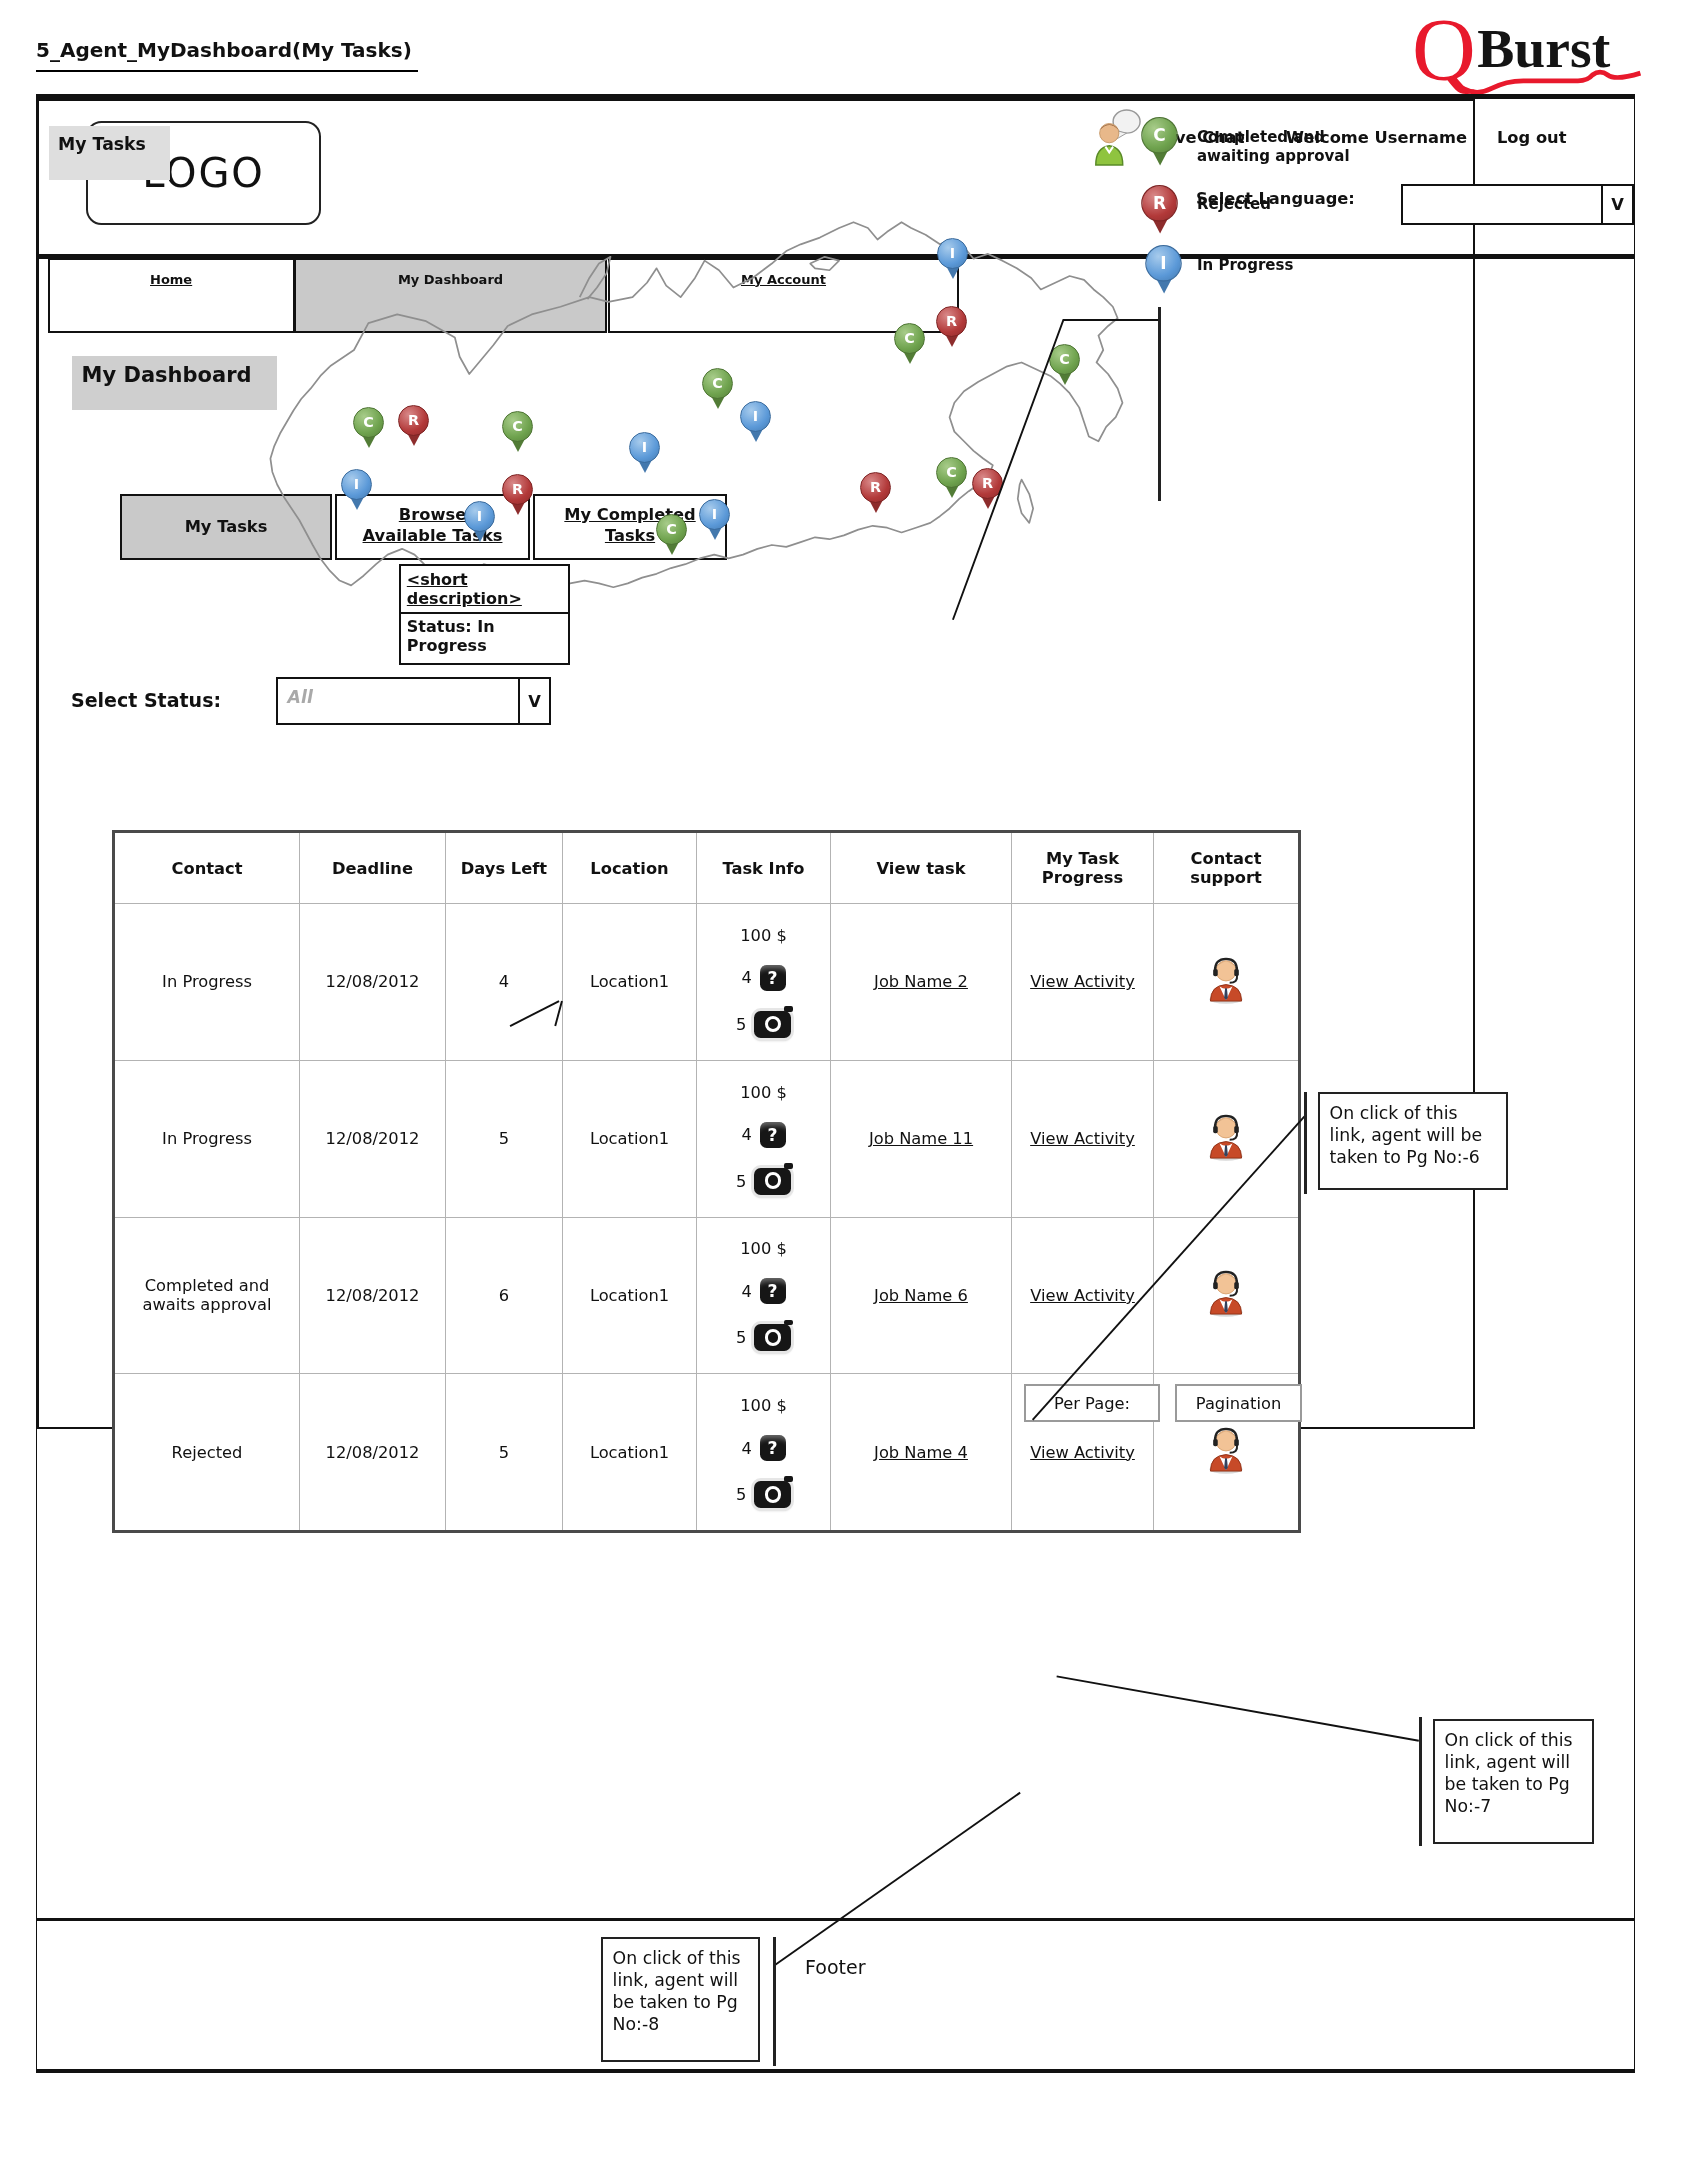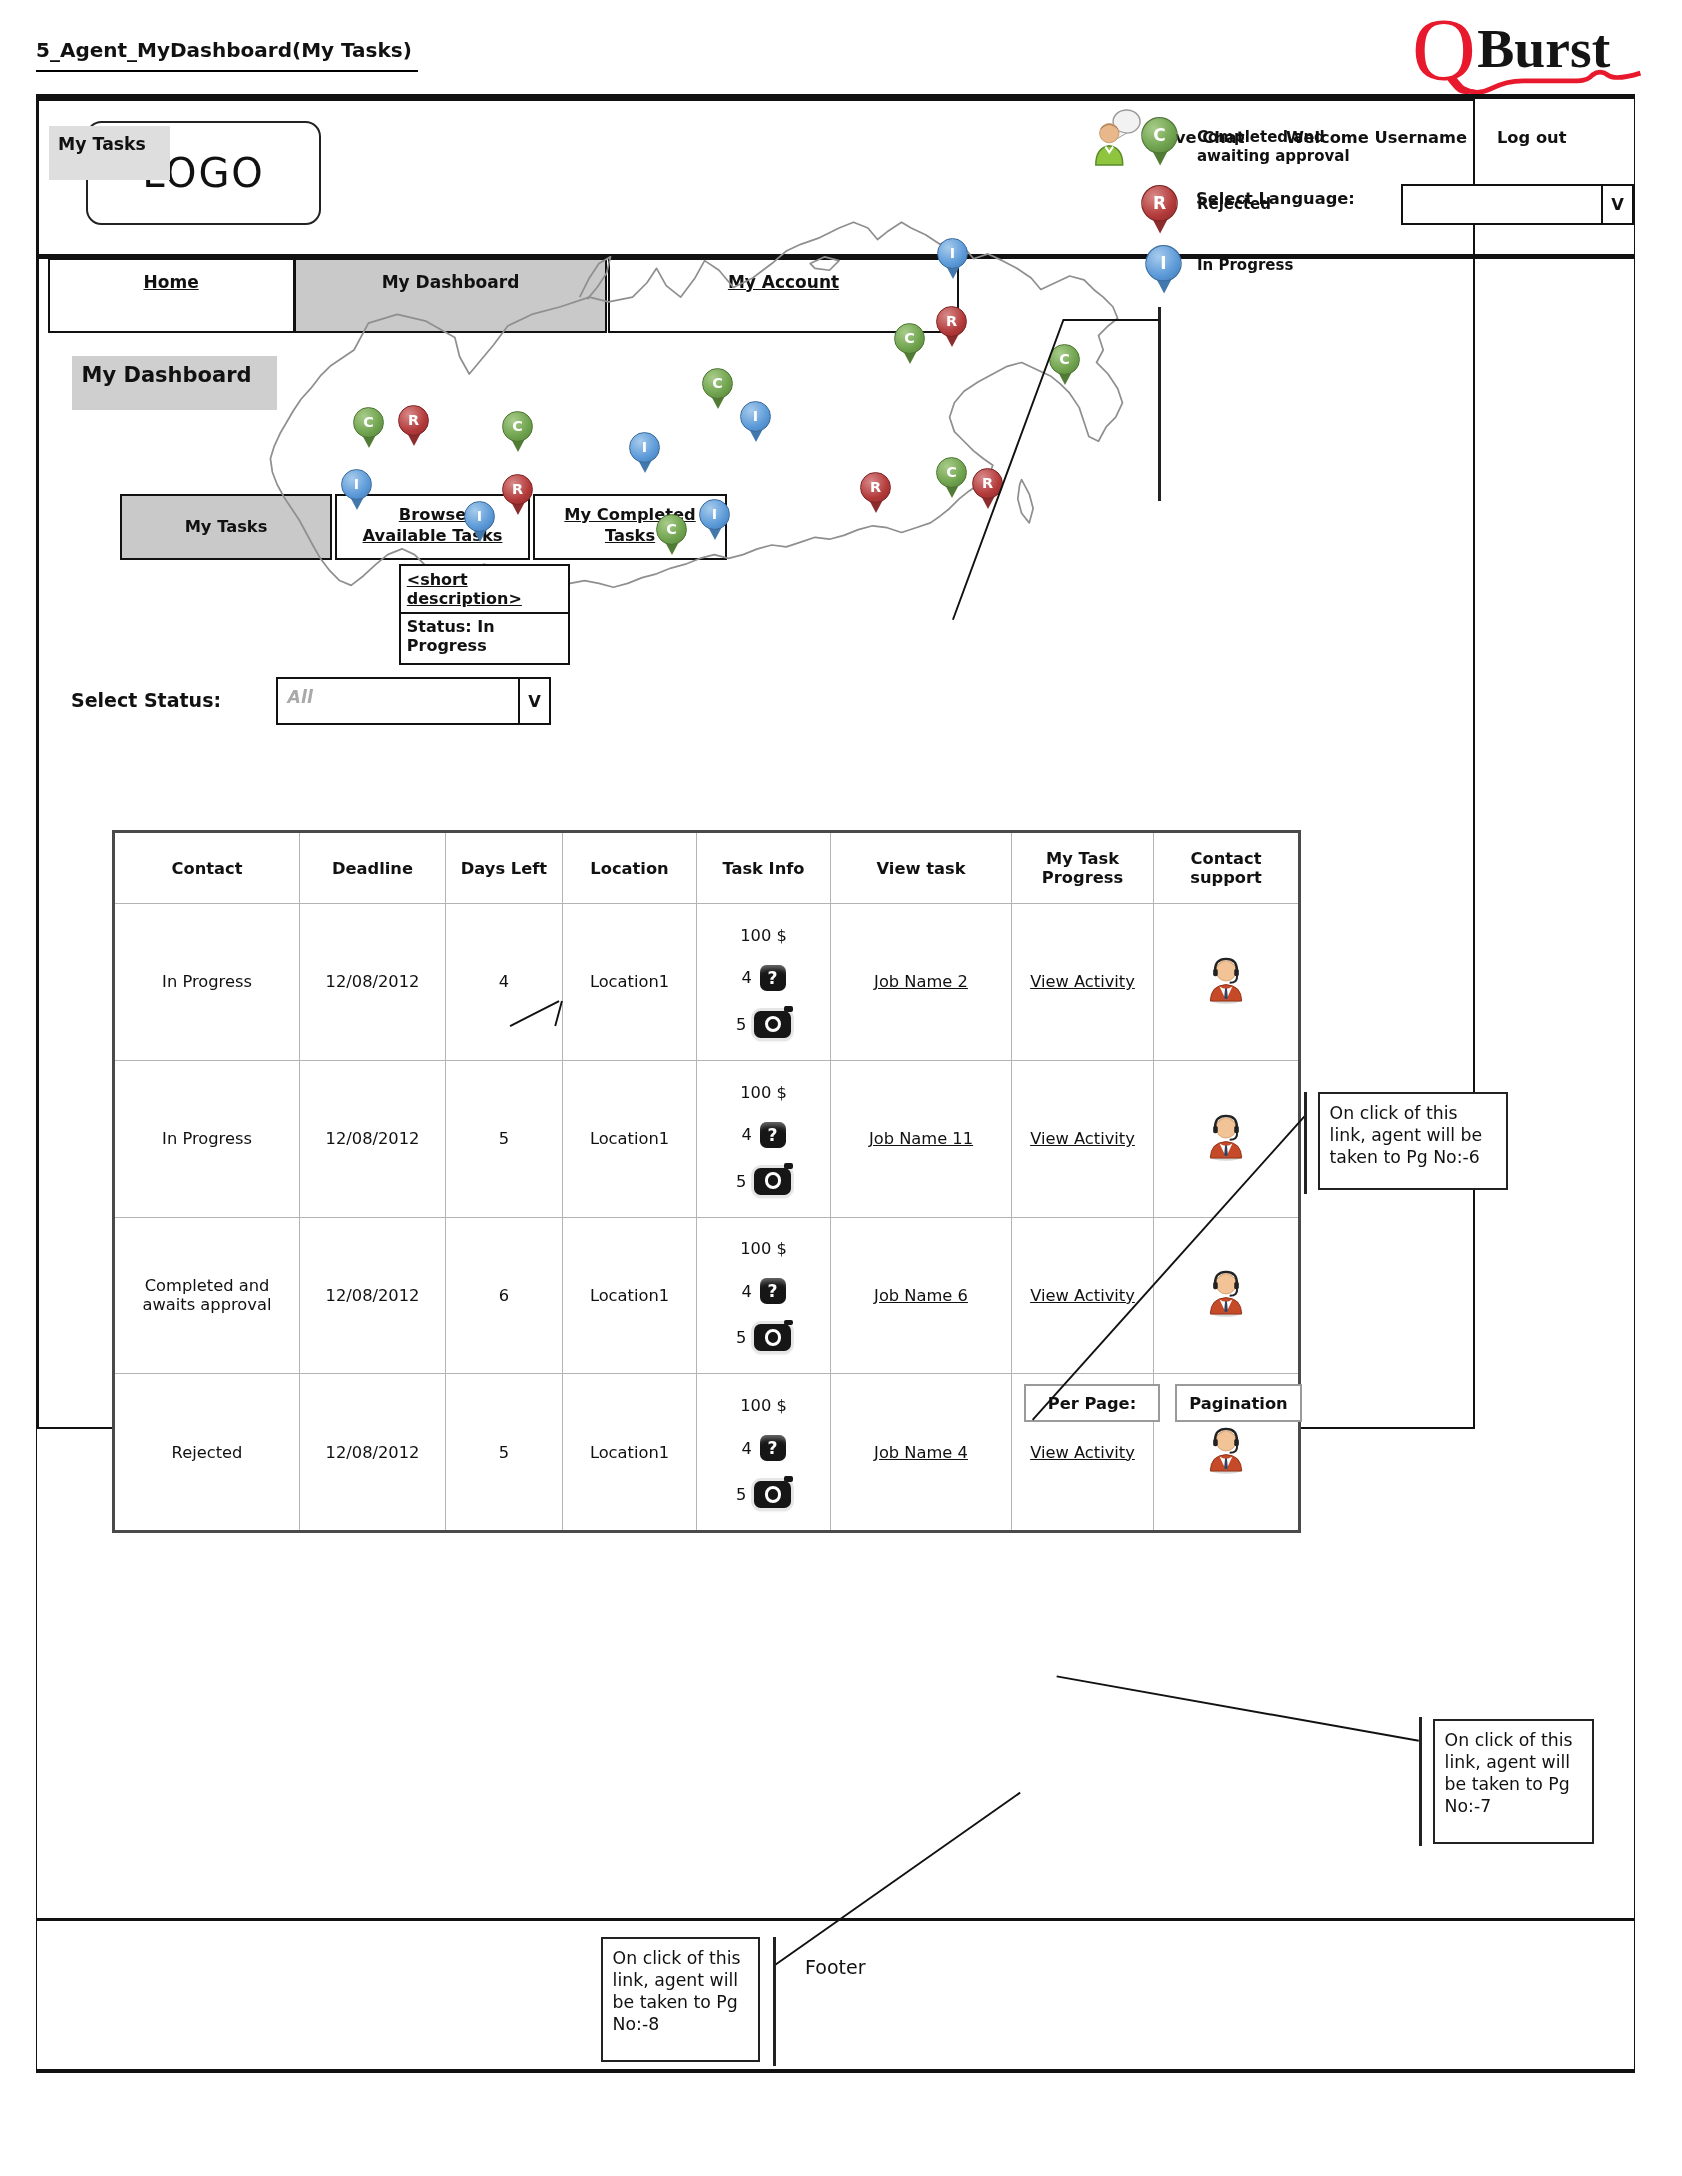--- a/index.html
+++ b/index.html
@@ -30,21 +30,21 @@
   .dd{border:2.9px solid #111;background:#fff;display:flex;}
   .dd .dd-value{flex:1;padding:7.7px 9.6px;font-size:16.3px;}
   .dd .dd-arrow{width:29px;border-left:2.9px solid #111;display:flex;align-items:center;
                 justify-content:center;font-size:16.3px;font-weight:bold;}
   #lang-dd{left:1364px;top:85px;width:229px;height:37px;}
   #status-dd .dd-value{font-style:italic;color:#a9a9a9;font-weight:bold;font-size:17.3px;}
 
   
   #nav-line{left:0;top:155px;width:100%;height:4.8px;background:#111;}
   .nav-tab{top:159px;height:75px;border:2.9px solid #111;background:#fff;box-sizing:border-box;
-           font-size:17px;font-weight:bold;text-align:center;padding-top:11.5px;}
+           font-size:13px;font-weight:bold;text-align:center;padding-top:11.5px;}
   #nav-home{left:10.6px;width:247px;}
   #nav-dash{left:257px;width:313px;background:#c9c9c9;}
   #nav-account{left:571px;width:351px;}
 
   #heading-box{left:35px;top:257px;width:205px;height:54px;background:#cfcfcf;
                font-size:21px;font-weight:bold;padding:6.7px 0 0 9.6px;box-sizing:border-box;}
 
   
   .subtab{top:395px;height:66px;border:2.9px solid #111;background:#fff;box-sizing:border-box;
           font-size:16.3px;font-weight:bold;text-align:center;display:flex;align-items:flex-start;
@@ -97,21 +97,21 @@
          font-weight:bold;font-size:17.3px;line-height:26px;text-align:center;
          box-shadow:inset 0 9.6px 5.8px -5.8px rgba(255,255,255,.35);}
   .cam{display:inline-block;width:37px;height:27px;background:#161616;border-radius:6.7px;position:relative;
        box-shadow:0 0 0 2.9px #e6e6e6,0 1.9px 2.9px rgba(0,0,0,.35);}
   .cam::before{content:"";position:absolute;left:10.6px;top:4.8px;width:10.6px;height:10.6px;border:3.4px solid #fff;
        border-radius:50%;background:#161616;}
   .cam::after{content:"";position:absolute;right:-1.9px;top:-4.8px;width:8.6px;height:5.8px;background:#161616;border-radius:1.9px;}
   .link{text-decoration:underline;cursor:pointer;}
 
   
-  .pg-box{border:2.9px solid #9a9a9a;background:#fff;font-size:16.3px;font-weight:bold;
+  .pg-box{border:2.9px solid #9a9a9a;background:#fff;font-size:16.3px;font-weight:normal;
           display:flex;align-items:center;justify-content:center;box-sizing:border-box;}
   #per-page{left:987px;top:1285px;width:136px;height:38px;}
   #pagination{left:1138px;top:1285px;width:127px;height:38px;}
 
   
   .note{border:2.9px solid #222;background:#fff;font-size:17.3px;line-height:1.28;padding:7.7px 9.6px;
         box-sizing:border-box;z-index:40;}
   .note-bar{background:#222;width:2.9px;z-index:40;}
   #map-note{left:1134px;top:208px;width:355px;height:192px;}
   #map-note-bar{left:1121px;top:208px;height:194px;}

